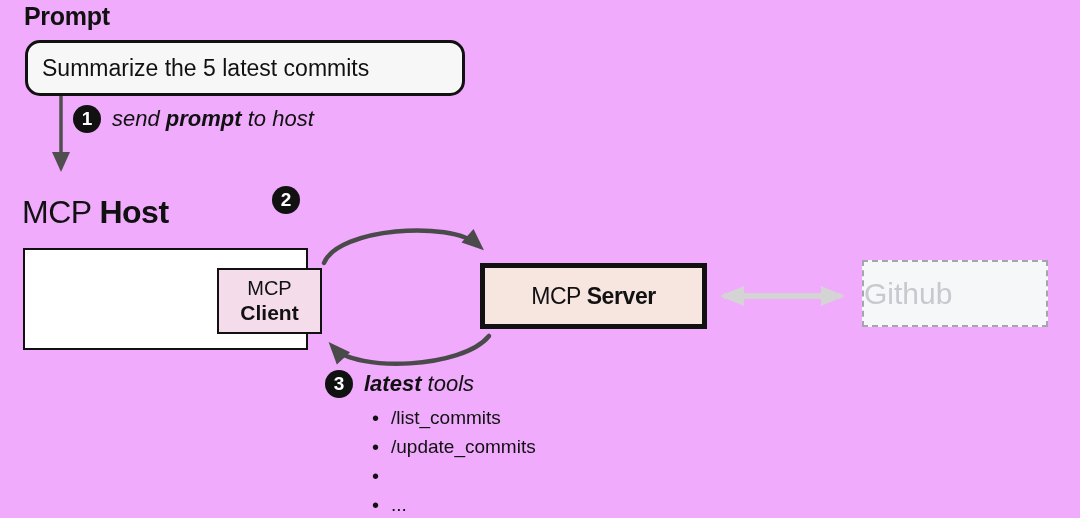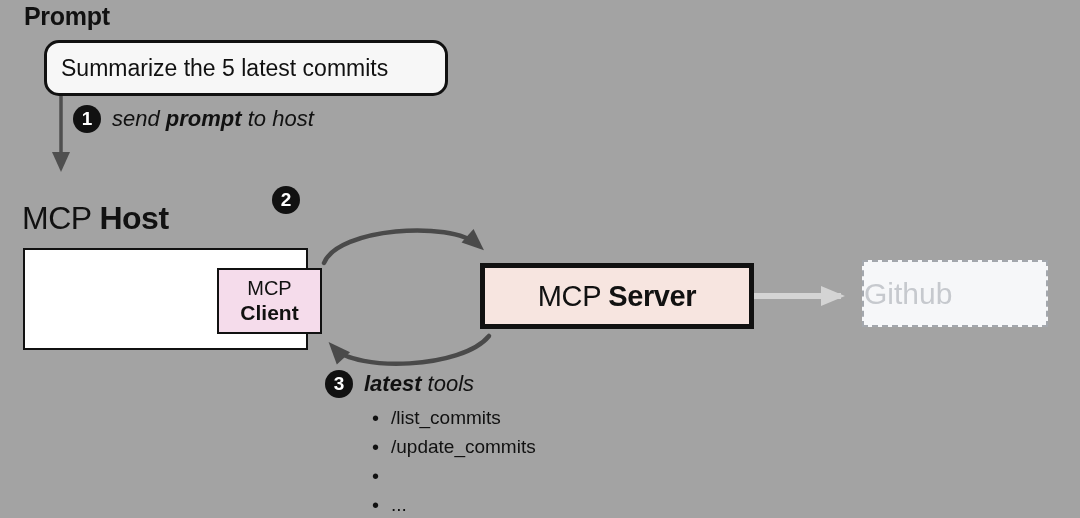--- a/index.html
+++ b/index.html
@@ -1,50 +1,49 @@
 <!DOCTYPE html>
 <html><head>
 <meta charset="utf-8">
 <style>
   * { margin: 0; padding: 0; box-sizing: border-box; }
   html, body { background: #ffffff; }
   .canvas {
     position: relative;
     width: 1080px;
     height: 518px;
-    background: #a3a3a3;
+    background: #f0abfc;
     font-family: "Liberation Sans", sans-serif;
     color: #111111;
     overflow: hidden;
   }
   .svg-overlay {
     position: absolute;
     left: 0; top: 0;
     width: 1080px; height: 518px;
     pointer-events: none;
   }
   .prompt-heading {
     position: absolute;
     left: 24px; top: 2px;
     font-size: 25px;
     font-weight: 700;
     letter-spacing: -0.3px;
   }
   .prompt-bubble {
     position: absolute;
     left: 25px; top: 40px;
-    width: 404px; height: 56px;
+    width: 440px; height: 56px;
     background: #f7f7f7;
     border: 3.5px solid #111111;
     border-radius: 15px;
     display: flex;
     align-items: center;
     padding-left: 14px;
     font-size: 23px;
-    margin-left: 19px;
   }
   .step {
     position: absolute;
     display: flex;
     align-items: center;
     gap: 11px;
     white-space: nowrap;
   }
   .step-1 { left: 73px; top: 105px; }
   .step-2 { left: 272px; top: 186px; }
@@ -58,21 +57,21 @@
     font-size: 19px;
     display: inline-flex;
     align-items: center;
     justify-content: center;
     flex: 0 0 auto;
   }
   .step-text { font-size: 22px; font-style: italic; }
   .step-text b { font-weight: 700; }
   .host-label {
     position: absolute;
-    left: 22px; top: 200px;
+    left: 22px; top: 194px;
     font-size: 32px;
     letter-spacing: -0.5px;
   }
   .host-label b, .server-label b { font-weight: 700; }
   .host-rect {
     position: absolute;
     left: 23px; top: 248px;
     width: 285px; height: 102px;
     background: #ffffff;
     border: 2.5px solid #111111;
@@ -87,27 +86,27 @@
     flex-direction: column;
     align-items: center;
     justify-content: center;
     line-height: 1.2;
     font-size: 20px;
   }
   .client-box .line2 { font-weight: 700; font-size: 21px; }
   .server-box {
     position: absolute;
     left: 480px; top: 263px;
-    width: 274px; height: 66px;
+    width: 227px; height: 66px;
     background: #f7e5e0;
     border: 5px solid #111111;
     display: flex;
     align-items: center;
     justify-content: center;
-    font-size: 29px;
+    font-size: 23px;
     letter-spacing: -0.4px;
   }
   .github-box {
     position: absolute;
     left: 862px; top: 260px;
     width: 186px; height: 67px;
     background: #f6f7f9;
     border: 2.5px dashed #a3a7ad;
     display: flex;
     align-items: center;

